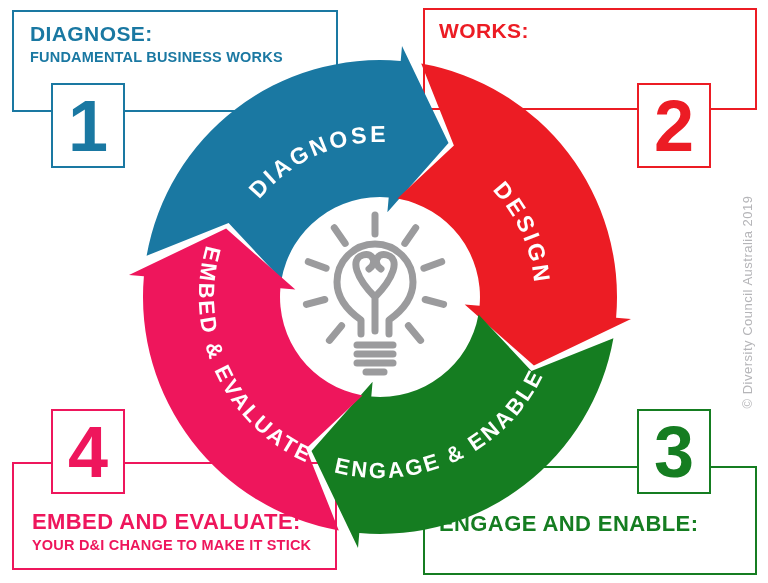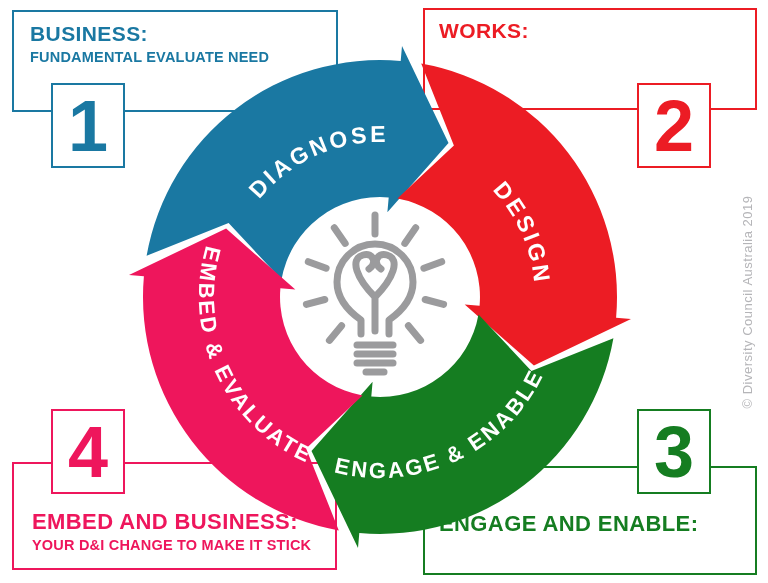--- a/index.html
+++ b/index.html
@@ -35,28 +35,28 @@
 
   .copyright{position:absolute;left:747px;top:302px;transform:translate(-50%,-50%) rotate(-90deg);
     transform-origin:center;white-space:nowrap;color:#b5b5b8;font-size:13px;letter-spacing:0.5px;z-index:1;}
 </style>
 </head>
 <body>
 
 <div id="canvas">
 
   <div class="stage-box tl c-blue">
-    <div class="stage-title">BUSINESS:</div>
-    <div class="stage-subtitle">FUNDAMENTAL EVALUATE NEED</div>
+    <div class="stage-title">DIAGNOSE:</div>
+    <div class="stage-subtitle">FUNDAMENTAL BUSINESS WORKS</div>
   </div>
   <div class="stage-box tr c-red">
     <div class="stage-title">WORKS:</div>
   </div>
   <div class="stage-box bl c-pink">
-    <div class="stage-title">EMBED AND BUSINESS:</div>
+    <div class="stage-title">EMBED AND EVALUATE:</div>
     <div class="stage-subtitle">YOUR D&amp;I CHANGE TO MAKE IT STICK</div>
   </div>
   <div class="stage-box br c-green">
     <div class="stage-title">ENGAGE AND ENABLE:</div>
   </div>
 
   <svg id="ring-svg" width="768" height="583" viewBox="0 0 768 583">
     <defs id="ring-defs">
         <path id="textarc-0" d="M 232.6 249.1 A 155 155 0 0 1 443.0 155.4"></path>
         <path id="textarc-1" d="M 427.9 149.6 A 155 155 0 0 1 521.6 360.0"></path>

